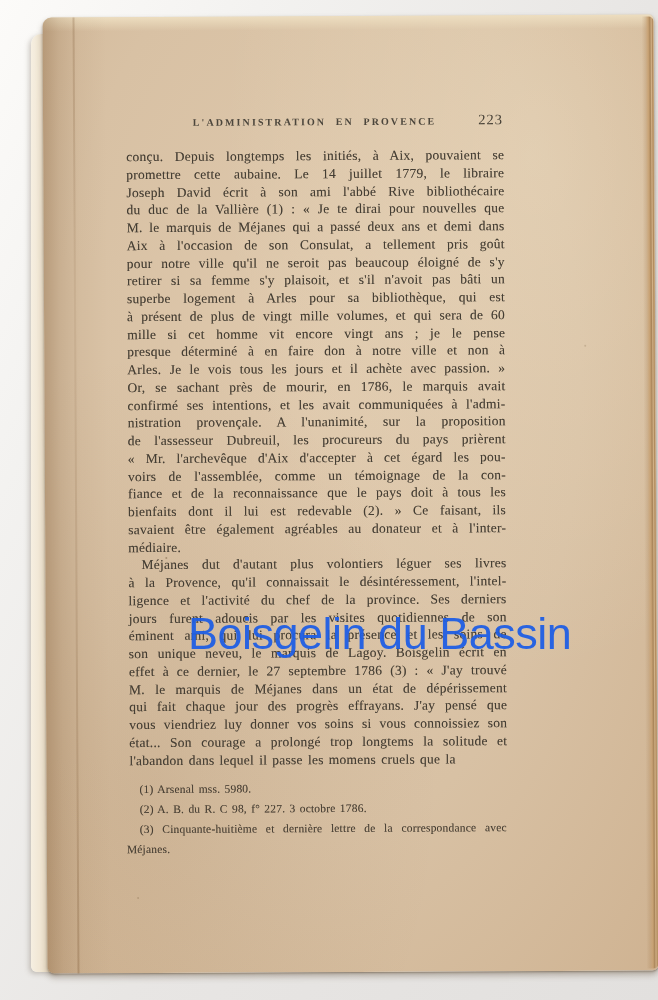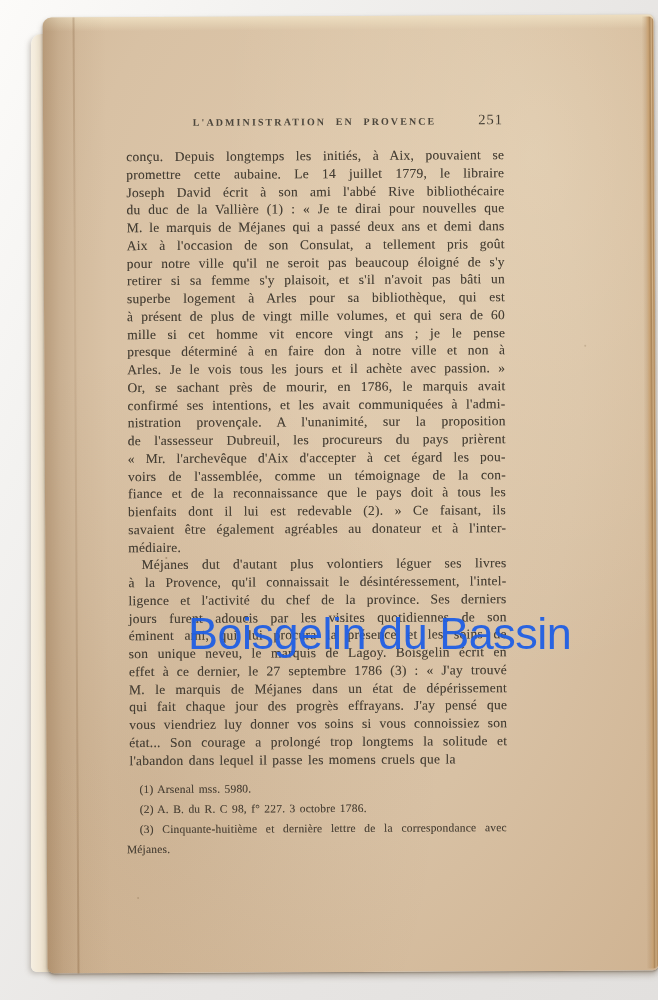--- a/index.html
+++ b/index.html
@@ -101,21 +101,21 @@
   <div class="page">
     <div class="gutter"></div>
     <div class="crease"></div>
     <span class="speck s1"></span>
     <span class="speck s2"></span>
     <span class="speck s3"></span>
 
     <div class="print">
       <div class="pg-header">
         <div class="running-title">L'ADMINISTRATION EN PROVENCE</div>
-        <div class="folio">251</div>
+        <div class="folio">223</div>
       </div>
 
       <div class="body-text">
           <div class="tline j">conçu. Depuis longtemps les initiés, à Aix, pouvaient se</div>
           <div class="tline j">promettre cette aubaine. Le 14 juillet 1779, le libraire</div>
           <div class="tline j">Joseph David écrit à son ami l'abbé Rive bibliothécaire</div>
           <div class="tline j">du duc de la Vallière (1) : « Je te dirai pour nouvelles que</div>
           <div class="tline j">M. le marquis de Méjanes qui a passé deux ans et demi dans</div>
           <div class="tline j">Aix à l'occasion de son Consulat, a tellement pris goût</div>
           <div class="tline j">pour notre ville qu'il ne seroit pas beaucoup éloigné de s'y</div>

